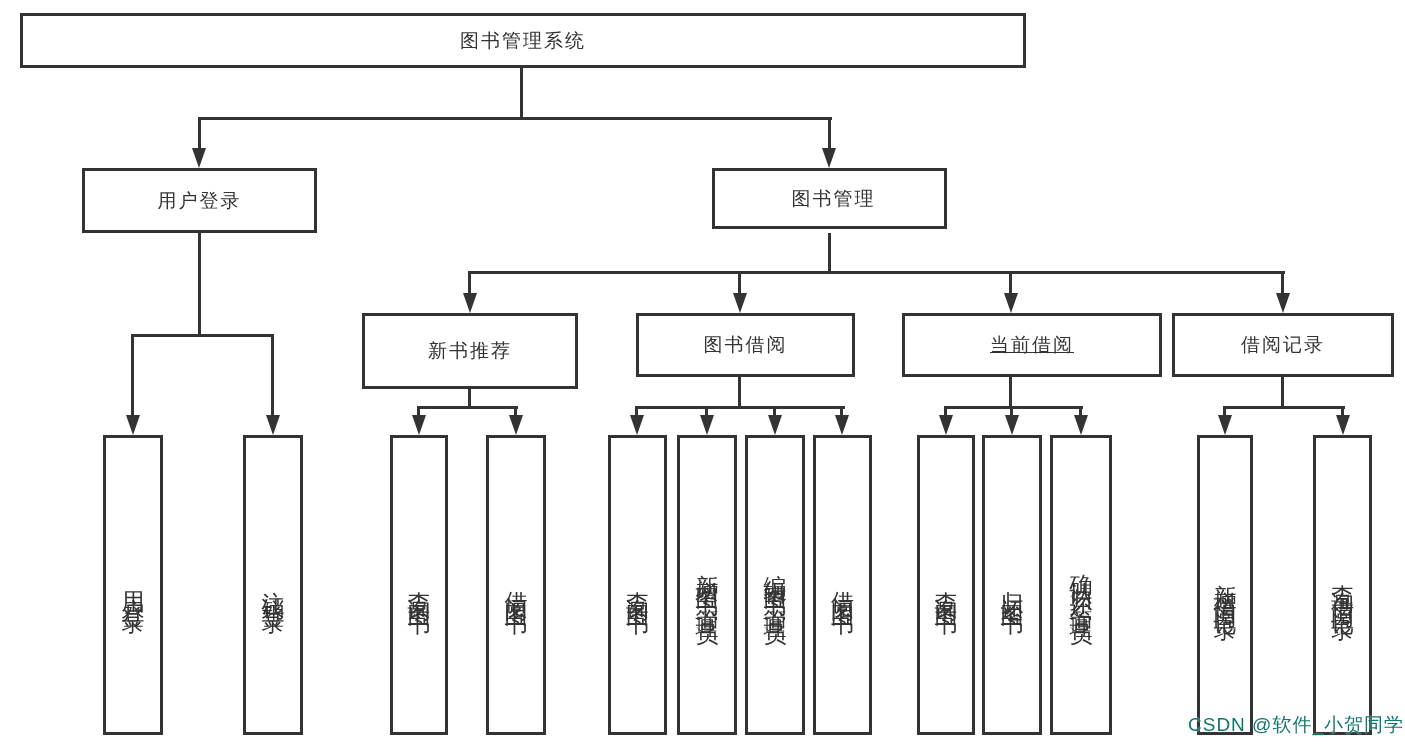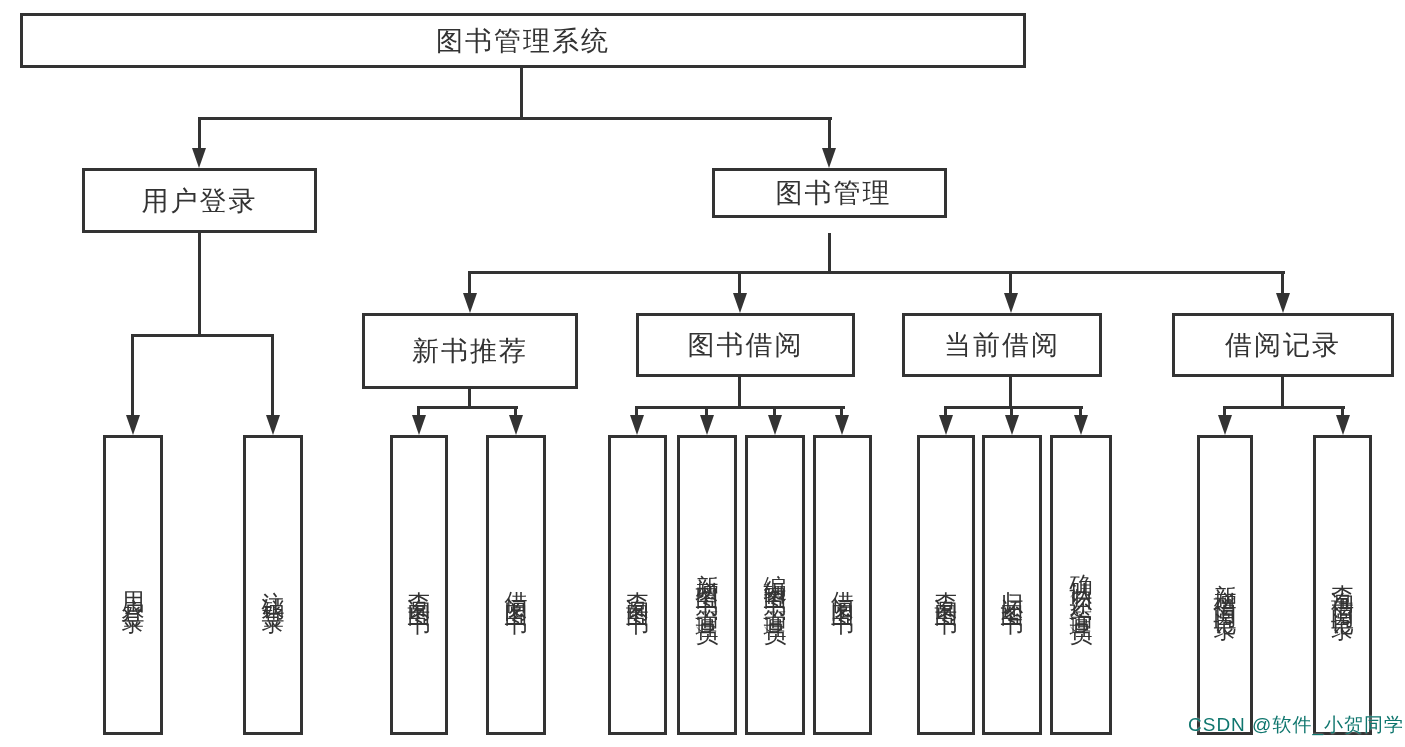--- a/index.html
+++ b/index.html
@@ -5,21 +5,21 @@
   * { margin:0; padding:0; box-sizing:border-box; }
   html,body { background:#ffffff; }
   body { font-family:"Liberation Sans","DejaVu Sans",sans-serif; }
   .stage {
     position:relative; width:1405px; height:747px;
     background:#ffffff; overflow:hidden;
   }
   .node {
     position:absolute; border:3px solid #333333; background:#ffffff;
     display:flex; align-items:center; justify-content:center;
-    color:#333333; font-size:27px; letter-spacing:2px; text-align:center;
+    color:#333333; font-size:19px; letter-spacing:2px; text-align:center;
     z-index:2;
   }
   .vnode {
     writing-mode:vertical-rl; text-orientation:mixed;
     letter-spacing:7px; line-height:1.0; font-size:23px; padding-top:4px;
   }
   .hline, .vline { position:absolute; background:#333333; z-index:1; }
   .hline { height:3px; }
   .vline { width:3px; }
   .arrow {
@@ -39,33 +39,33 @@
 <div class="stage">
 
   <div class="node" style="left:20px; top:13px; width:1006px; height:55px;">
     <span>图书管理系统</span>
   </div>
 
   <div class="node" style="left:82px; top:168px; width:235px; height:65px;">
     <span>用户登录</span>
   </div>
 
-  <div class="node" style="left:712px; top:168px; width:235px; height:50px;padding-left:8px;">
+  <div class="node" style="left:712px; top:168px; width:235px; height:61px;padding-left:8px;">
     <span>图书管理</span>
   </div>
 
   <div class="node" style="left:362px; top:313px; width:216px; height:76px;">
     <span>新书推荐</span>
   </div>
 
   <div class="node" style="left:636px; top:313px; width:219px; height:64px;">
     <span>图书借阅</span>
   </div>
 
-  <div class="node" style="left:902px; top:313px; width:200px; height:64px;">
+  <div class="node" style="left:902px; top:313px; width:260px; height:64px;text-decoration:underline;">
     <span>当前借阅</span>
   </div>
 
   <div class="node" style="left:1172px; top:313px; width:222px; height:64px;">
     <span>借阅记录</span>
   </div>
 
   <div class="node vnode" style="left:103px; top:435px; width:60px; height:300px;">
     <span>用户登录</span>
   </div>

